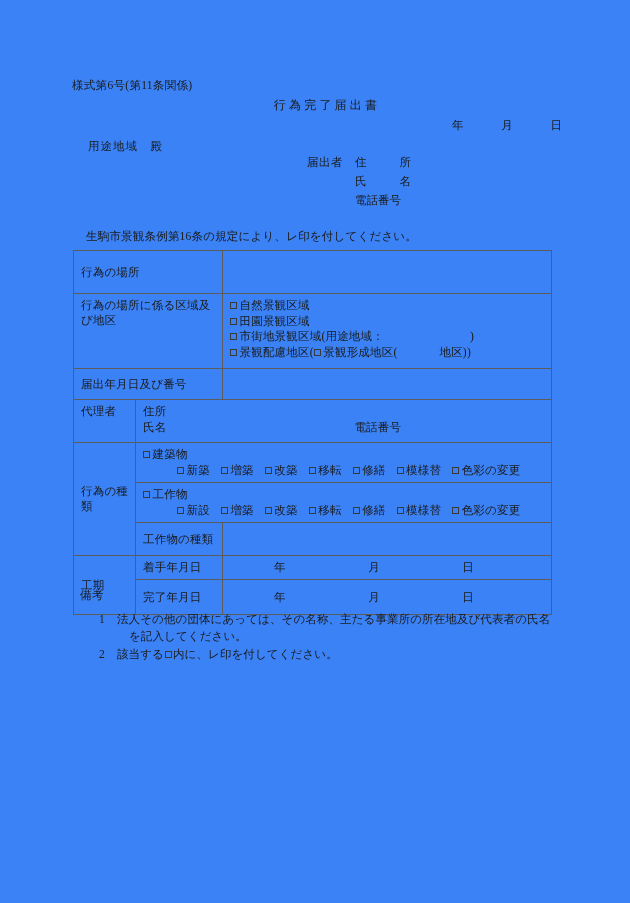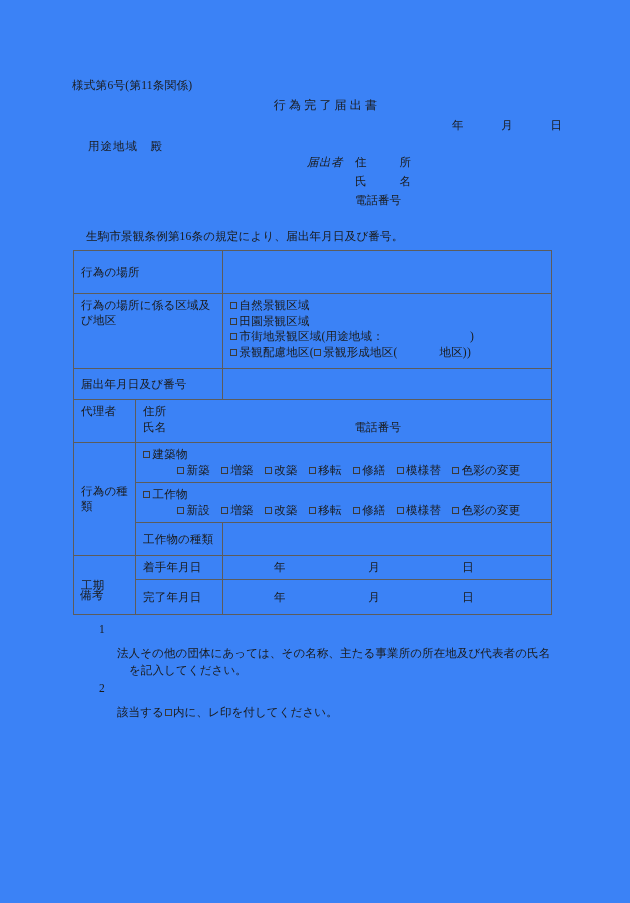--- a/index.html
+++ b/index.html
@@ -66,21 +66,20 @@
   }
   .applicant-row {
     display: flex;
     align-items: baseline;
     height: 19px;
     white-space: nowrap;
   }
   .applicant-label {
     width: 48px;
     letter-spacing: 0.5px;
-    font-style: italic;
   }
   .applicant-field {
     width: 56px;
     display: flex;
     justify-content: space-between;
   }
   .applicant-field.tight { letter-spacing: 0; display: block; }
 
   .intro {
     position: absolute;
@@ -143,33 +142,33 @@
   }
 
   
   .remarks {
     position: absolute;
     left: 80px;
     top: 588px;
     font-size: 11.5px;
     width: 490px;
   }
-  .remarks-title { letter-spacing: 0.6px; margin-bottom: 18px; }
+  .remarks-title { letter-spacing: 0.6px; margin-bottom: 8px; }
   .note {
     display: flex;
     margin-top: 1px;
     line-height: 17px;
   }
   .note-num {
     width: 18px;
     flex: 0 0 18px;
     text-align: left;
     padding-left: 19px;
   }
-  .note-text { flex: 1; letter-spacing: 0.1px; margin-top: 24px; }
+  .note-text { flex: 1; letter-spacing: 0.1px; }
   .note-text .cont { display: block; padding-left: 12px; }
   .box-inline {
     display: inline-block;
     width: 7px;
     height: 7px;
     border: 1px solid #3a3a3a;
     margin: 0 1px;
     vertical-align: 0px;
     box-sizing: border-box;
   }
@@ -204,21 +203,21 @@
         <span>氏</span>
         <span>名</span>
       </span>
     </div>
     <div class="applicant-row">
       <span class="applicant-label"></span>
       <span class="applicant-field tight">電話番号</span>
     </div>
   </div>
 
-  <div class="intro">生駒市景観条例第16条の規定により、届出年月日及び番号。</div>
+  <div class="intro">生駒市景観条例第16条の規定により、レ印を付してください。</div>
 
   <table class="form-table">
     <colgroup>
       <col style="width:62px">
       <col style="width:87px">
       <col style="width:329px">
     </colgroup>
     <tbody>
 
       <tr>

